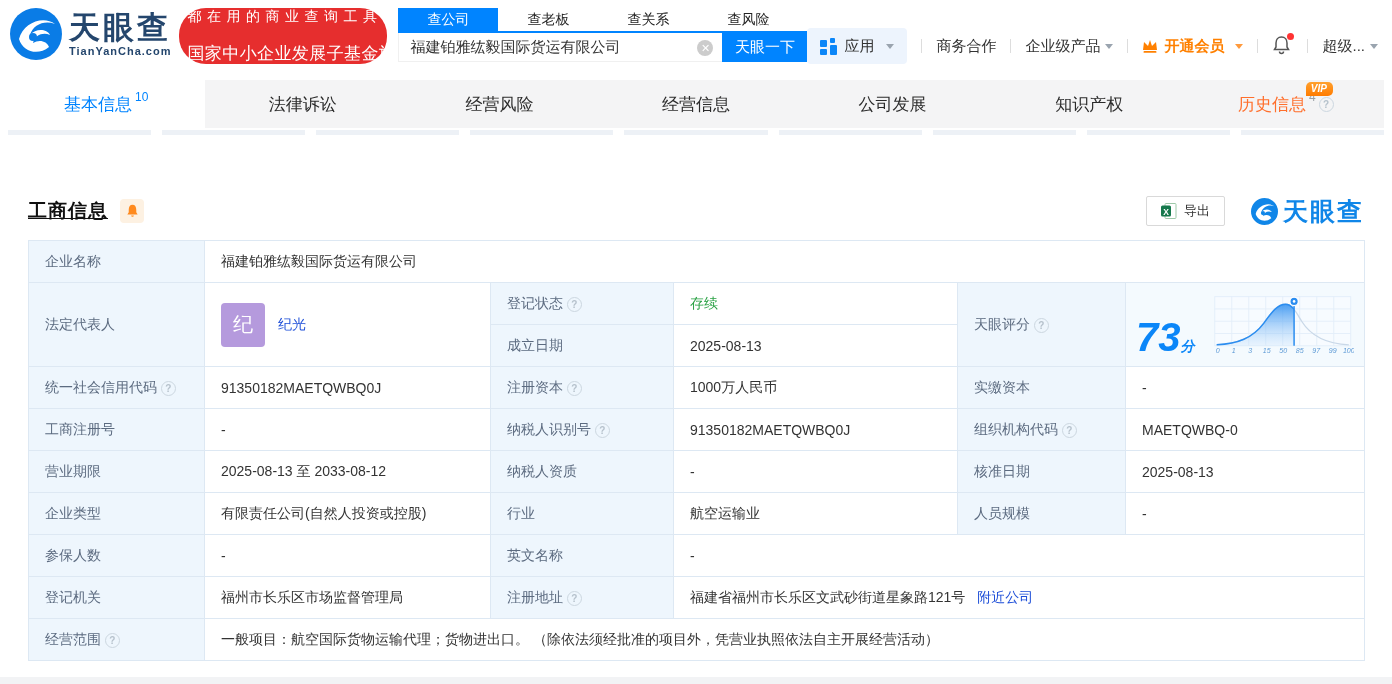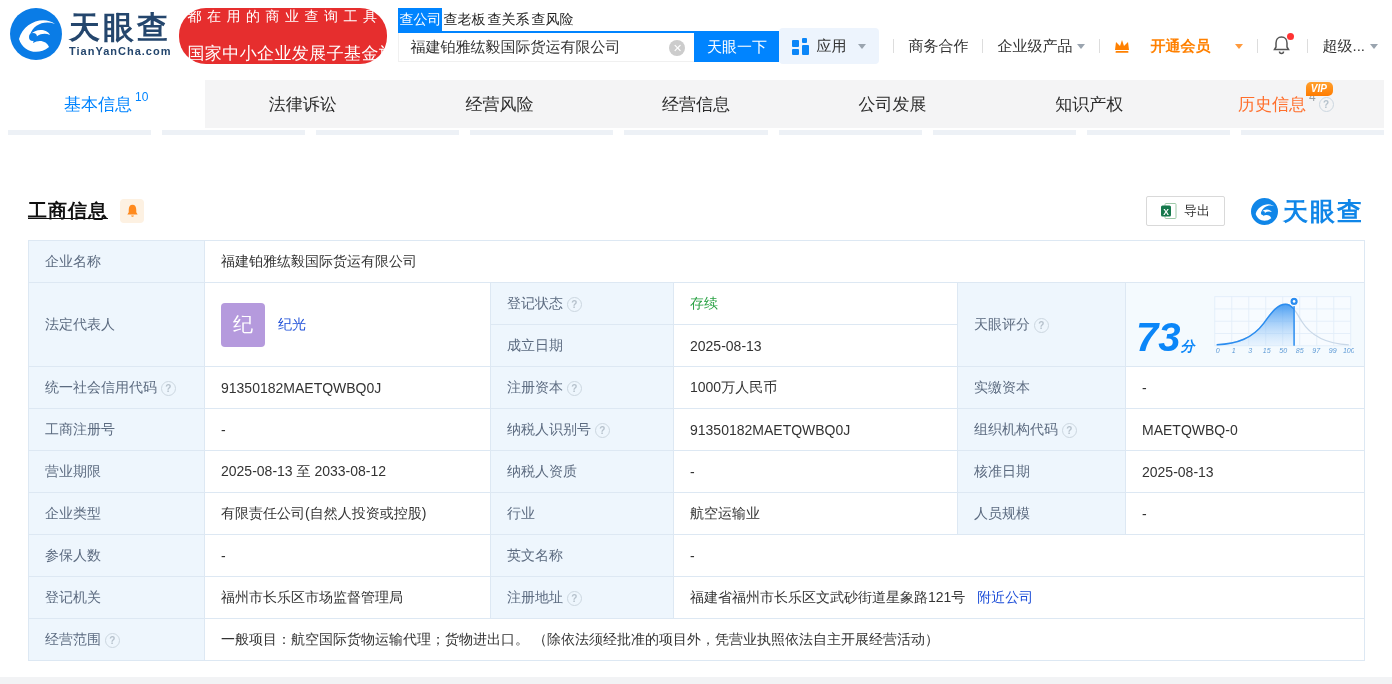--- a/index.html
+++ b/index.html
@@ -12,41 +12,41 @@
   .logo-texts { display:flex; flex-direction:column; line-height:1; }
   .logo-brand { font-size:31px; font-weight:bold; color:#24466d; letter-spacing:3px; }
   .logo-domain { font-size:11px; font-weight:bold; color:#24466d; letter-spacing:1px; margin-top:3px;text-align:center; }
   .promo { width:208px; height:56px; background:#e62e2e; color:#fff; margin-left:8px;
     display:flex; flex-direction:column; justify-content:center; padding:0 8px;border-radius:27px; }
   .promo-line1 { font-size:14px; letter-spacing:5.5px; white-space:nowrap; }
   .promo-line2 { font-size:17px; letter-spacing:0.4px; margin-top:16px; white-space:nowrap; }
 
   .search-wrap { margin-left:11px; width:446px; }
   .search-tabs { display:flex; height:23px; font-size:14px; }
-  .search-tab { padding:0 1px; line-height:23px; color:#222; cursor:pointer; }
+  .search-tab { padding:0 29px; line-height:23px; color:#222; cursor:pointer; }
   .search-tab.active { background:#0084ff; color:#fff; }
   .search-box { display:flex; height:31px; border-top:2px solid #0084ff; }
   .input-holder { position:relative; flex:1; }
   .search-input { width:100%; height:100%; border:1px solid #f0f0f0; border-top:none; border-right:none;
     padding:0 34px 0 11px; font-size:15px; color:#333; outline:none;
     font-family:"Liberation Sans","DejaVu Sans",sans-serif; }
   .clear-btn { position:absolute; right:9px; top:7px; width:16px; height:16px; border-radius:50%;
     background:#ccc; color:#fff; font-size:11px; line-height:16px; text-align:center; cursor:pointer; }
   .search-btn { width:85px; background:#0084ff; color:#fff; border:none; font-size:15px; cursor:pointer;
     font-family:"Liberation Sans","DejaVu Sans",sans-serif; }
 
   .top-right { display:flex; align-items:center; margin-left:auto; margin-top:20px; height:36px;
     font-size:15px; color:#333; white-space:nowrap; }
   .apps-btn { display:flex; align-items:center; gap:7px; background:#edf4fd; border-radius:4px;
     height:36px; padding:0 13px; cursor:pointer; }
   .caret { width:0; height:0; border-left:4px solid transparent; border-right:4px solid transparent;
     border-top:5px solid #9aa4af; display:inline-block; margin-left:5px; }
   .vdiv { width:1px; height:14px; background:#ddd; margin:0 14px; }
   .menu-item { display:flex; align-items:center; cursor:pointer; }
-  .vip-entry { color:#ff8000; font-weight:bold; display:flex; align-items:center; gap:20px; }
+  .vip-entry { color:#ff8000; font-weight:bold; display:flex; align-items:center; gap:6px; }
   .vip-entry .caret { border-top-color:#ff9a3d; }
   .bell-wrap { position:relative; cursor:pointer; margin-right:2px; }
   .bell-dot { position:absolute; top:-2px; right:-3px; width:7px; height:7px; border-radius:50%; background:#f33; }
 
   
   .nav { height:48px; background:#f4f4f5; margin:8px 8px 0 8px; display:flex; }
   .nav-tab { flex:1; display:flex; align-items:center; justify-content:center; gap:3px;
     font-size:17px; color:#2b2b2b; cursor:pointer; position:relative; }
   .nav-tab.active { background:#fff; color:#0084ff; font-weight:normal; }
   .nav-count { font-size:12px; align-self:flex-start; margin-top:10px; color:#0084ff; }

